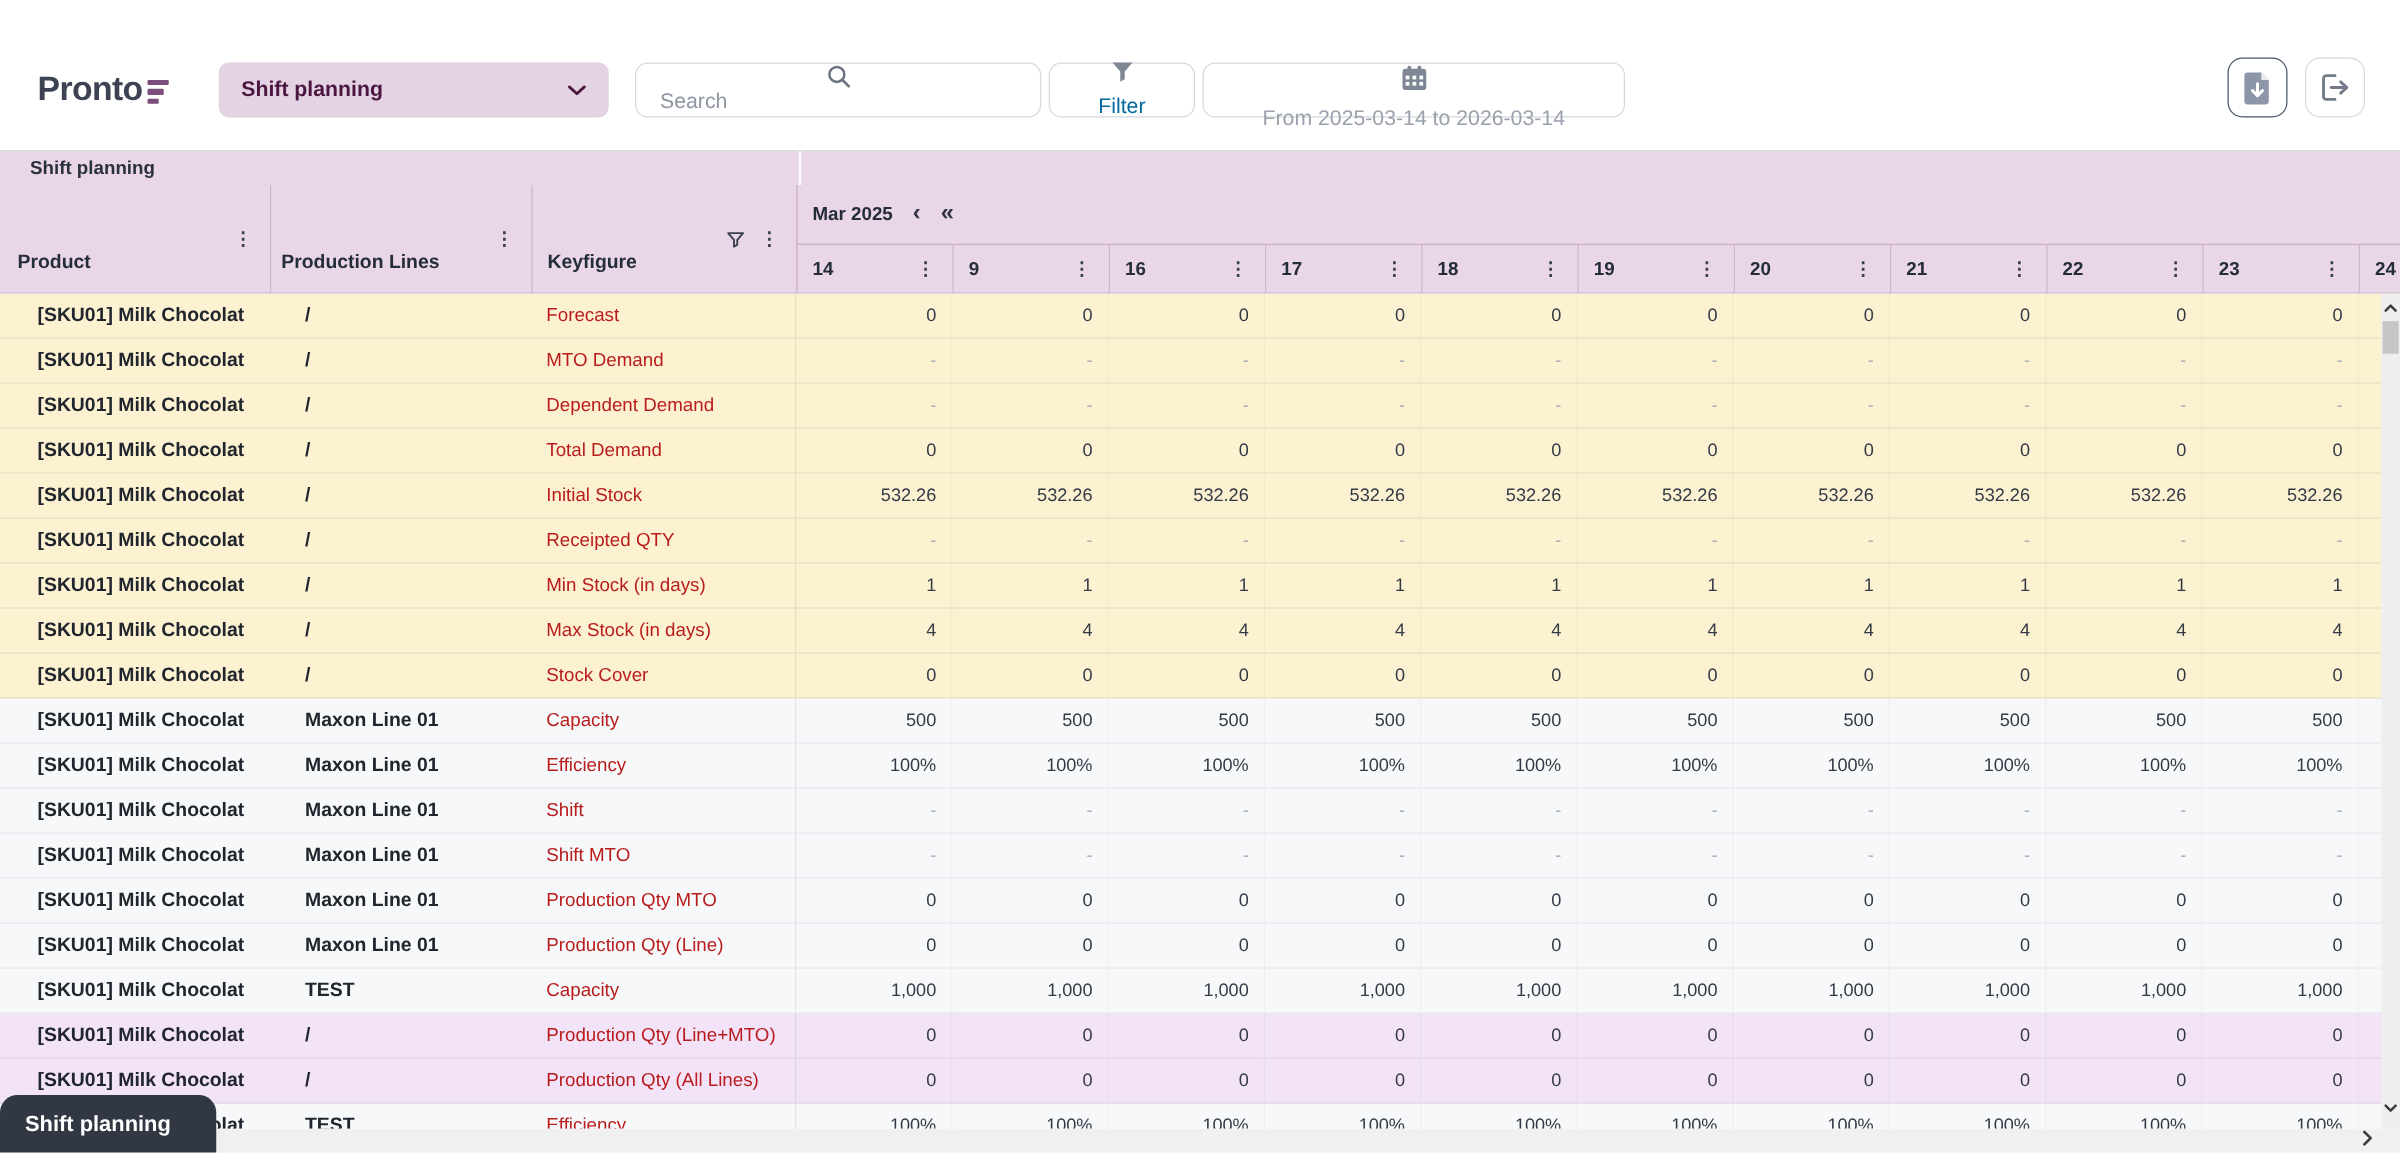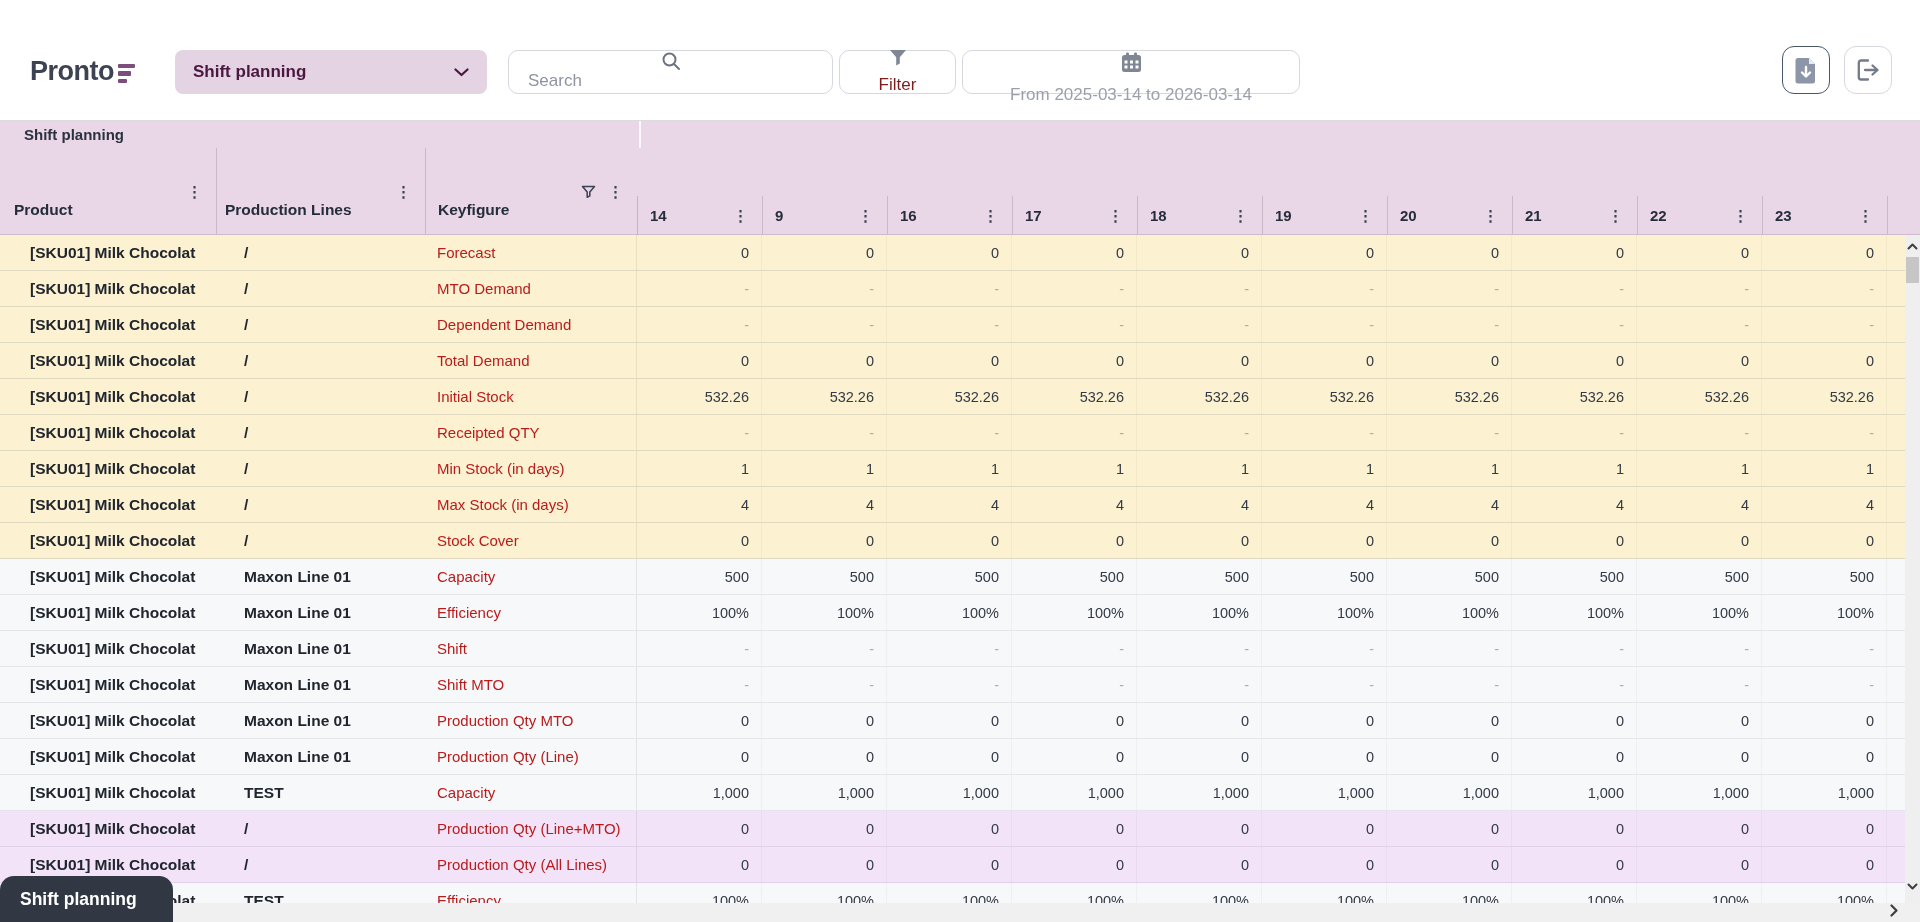--- a/index.html
+++ b/index.html
@@ -20,21 +20,21 @@
           border-radius:8px; display:flex; align-items:center; padding:0 18px; cursor:pointer; }
   .pill .pill-label { font-size:17px; font-weight:bold; color:#4b1640; flex:1; }
 
   .tb-box { position:absolute; top:34px; height:44px; background:#fff; border:1px solid #d5d8e0;
             border-radius:10px; display:flex; align-items:center;flex-direction:column; }
   .searchbox { left:508px; width:325px; padding:0 14px; }
   .searchbox input { border:none; outline:none; font-size:17px; color:#3a4150; width:100%;
                      font-family:"Liberation Sans", sans-serif; margin-left:10px; }
   .searchbox input::placeholder { color:#8e95a1; }
   .filterbtn { left:839px; width:117px; justify-content:center; gap:9px; cursor:pointer; }
-  .filterbtn span { font-size:17px; color:#7f1d1d; }
+  .filterbtn span { font-size:17px; color:#0369a1; }
   .datebox { left:962px; width:338px; padding:0 14px; gap:11px; cursor:pointer; }
   .datebox span { font-size:17px; color:#9aa1ad; }
   .viewbox { left:1315px; width:173px; padding:0 16px; gap:7px; cursor:pointer; }
   .viewbox .vlabel { font-size:17px; color:#3a4150; }
   .viewbox .vvalue { font-size:17px; color:#14181f; }
   .viewbox svg { margin-left:auto; }
 
   .iconbtn { position:absolute; top:30px; width:48px; height:48px; border-radius:12px; background:#fff;
              display:flex; align-items:center; justify-content:center; cursor:pointer; }
   .dl  { left:1782px; border:1.5px solid #49566a; }
@@ -59,21 +59,21 @@
 
   .month-row { position:absolute; left:637px; top:0; width:1283px; height:48px;
                border-left:1px solid #c7b0c5; border-bottom:1px solid #c7b0c5;
                display:flex; align-items:center; padding-left:12px; gap:16px; }
   .month-label { font-size:15px; font-weight:bold; color:#262d3a; }
   .mchev { font-size:19px; font-weight:bold; color:#2f3542; cursor:pointer; line-height:1; margin-top:-3px; }
 
   .day-row { position:absolute; left:637px; top:48px; width:1283px; height:39px; display:flex;
              border-left:1px solid #c7b0c5; }
   .day-col { width:125px; flex:0 0 125px; display:flex; align-items:center; padding:0 14px 0 12px;
-             border-right:1px solid #cdb7cb;justify-content:flex-end; }
+             border-right:1px solid #cdb7cb; }
   .day-num { font-size:15px; font-weight:bold; color:#262d3a; }
   .day-col .kebab { margin-left:auto; }
 
   .grid-body { position:absolute; left:0; top:235px; width:1920px; height:668px; overflow:hidden; background:#fff; }
   .grow { display:flex; width:2012px; height:36px; }
   .grow > div { display:flex; align-items:center; }
   .c-prod { width:216px; flex:0 0 216px; padding-left:30px; font-size:15.5px; font-weight:bold; color:#20252e;
             white-space:nowrap; overflow:hidden; }
   .c-line { width:209px; flex:0 0 209px; padding-left:28px; font-size:15.5px; font-weight:bold; color:#20252e; }
   .c-key  { width:212px; flex:0 0 212px; padding-left:12px; font-size:15px; color:#b91c1c;
@@ -202,20 +202,25 @@
   <div class="fcol fcol-key">
     <span class="flabel">Keyfigure</span>
     <span class="funnel-sm">
       <svg width="15" height="14" viewBox="0 0 15 14">
           <path d="M1.5 1.5 h12 l-4.7 5.4 v4 l-2.6 1.4 v-5.4 Z" fill="none" stroke="#3a4150" stroke-width="1.5" stroke-linejoin="round"></path>
         </svg>
     </span>
     <span class="kebab" style="margin-left:0; margin-right:14px;">⋮</span>
   </div>
 
+  <div class="month-row">
+    <span class="month-label">Mar 2025</span>
+    <span class="mchev">‹</span>
+    <span class="mchev">«</span>
+  </div>
 
   <div class="day-row">
       <div class="day-col">
         <span class="day-num">14</span>
         <span class="kebab">⋮</span>
       </div>
       <div class="day-col">
         <span class="day-num">9</span>
         <span class="kebab">⋮</span>
       </div>

